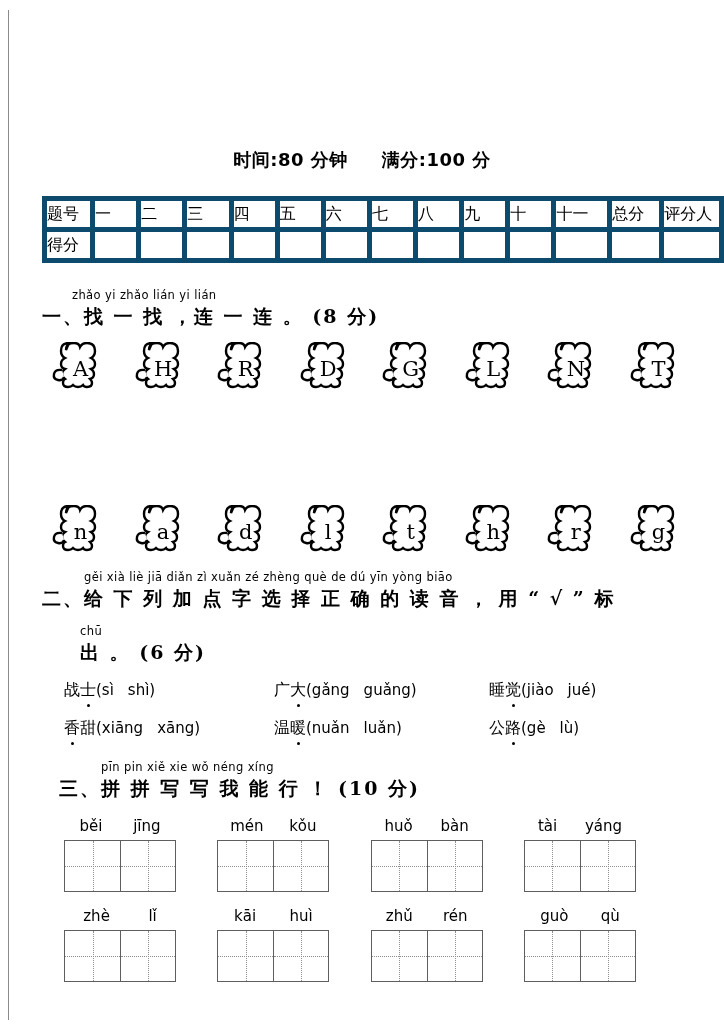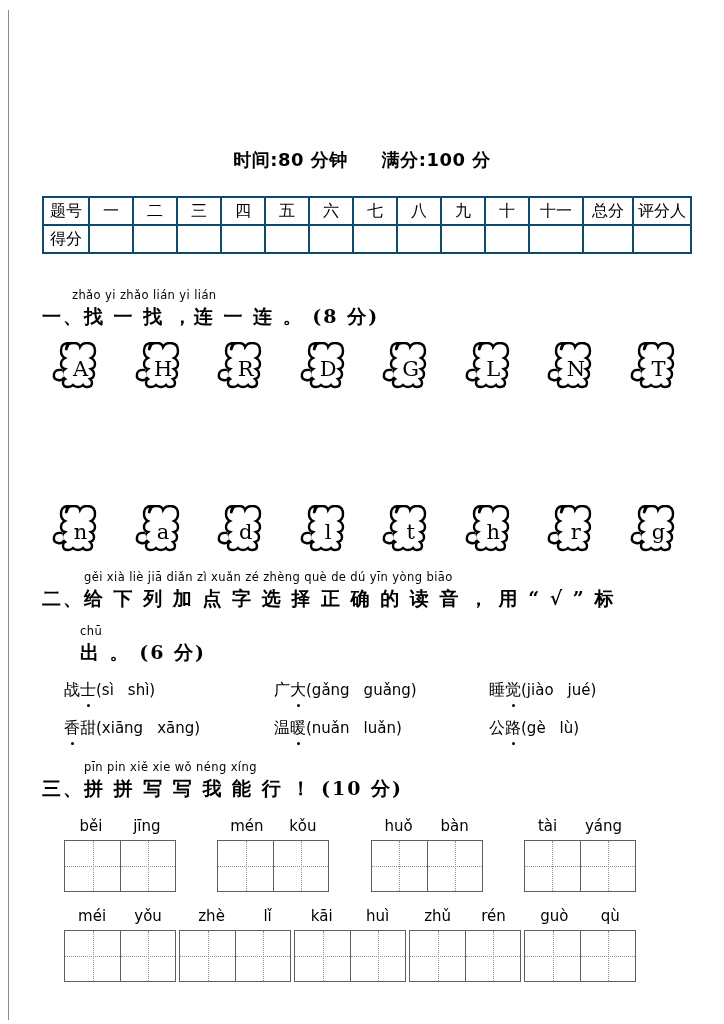--- a/index.html
+++ b/index.html
@@ -47,23 +47,23 @@
 
   
   .score-table {
     position: absolute;
     left: 42px;
     top: 196px;
     border-collapse: collapse;
     table-layout: fixed;
   }
   .score-table td {
-    border: 2px solid #0c4a6e;
+    border: 5px solid #0c4a6e;
     height: 26px;
-    text-align: center;
+    text-align: left;
     vertical-align: middle;
     font-size: 16px;
     font-family: "DejaVu Serif", "Liberation Serif", serif;
     padding: 0;
   }
   .score-table td.lbl { width: 44px; font-weight: normal; }
   .score-table td.num { width: 42px; }
   .score-table td.wide { width: 52px; }
   .score-table td.total { width: 48px; }
   .score-table td.grader { width: 56px; }
@@ -391,21 +391,21 @@
       <span class="han dotted">香</span><span class="han">甜</span><span class="py">(<span>xiāng</span><span class="alt2">xāng</span>)</span>
     </div>
     <div class="choice-item" style="width:215px;">
       <span class="han">温</span><span class="han dotted">暖</span><span class="py">(<span>nuǎn</span><span class="alt2">luǎn</span>)</span>
     </div>
     <div class="choice-item">
       <span class="han">公</span><span class="han dotted">路</span><span class="py">(<span>gè</span><span class="alt2">lù</span>)</span>
     </div>
   </div>
 
-  <div class="section" style="top:760px;">
+  <div class="section" style="top:760px;margin-left:17px;">
     <div class="sec-pinyin" style="padding-left:42px;">pīn pin xiě xie wǒ néng xíng</div>
     <div class="sec-title">三、拼 拼 写 写 我 能 行 ！ (10 分)</div>
   </div>
 
   <div class="grid-line" style="top:816px;">
     <div class="grid-group">
       <div class="grid-pinyin">
         <span>běi</span>
         <span>jīng</span>
       </div>
@@ -442,30 +442,20 @@
       <div class="grid-boxes">
         <div class="grid-cell"></div>
         <div class="grid-cell"></div>
       </div>
     </div>
   </div>
 
   <div class="grid-line" style="top:906px;">
     <div class="grid-group">
       <div class="grid-pinyin">
-        <span>méi</span>
-        <span>yǒu</span>
-      </div>
-      <div class="grid-boxes">
-        <div class="grid-cell"></div>
-        <div class="grid-cell"></div>
-      </div>
-    </div>
-    <div class="grid-group">
-      <div class="grid-pinyin">
         <span>zhè</span>
         <span>lǐ</span>
       </div>
       <div class="grid-boxes">
         <div class="grid-cell"></div>
         <div class="grid-cell"></div>
       </div>
     </div>
     <div class="grid-group">
       <div class="grid-pinyin">

